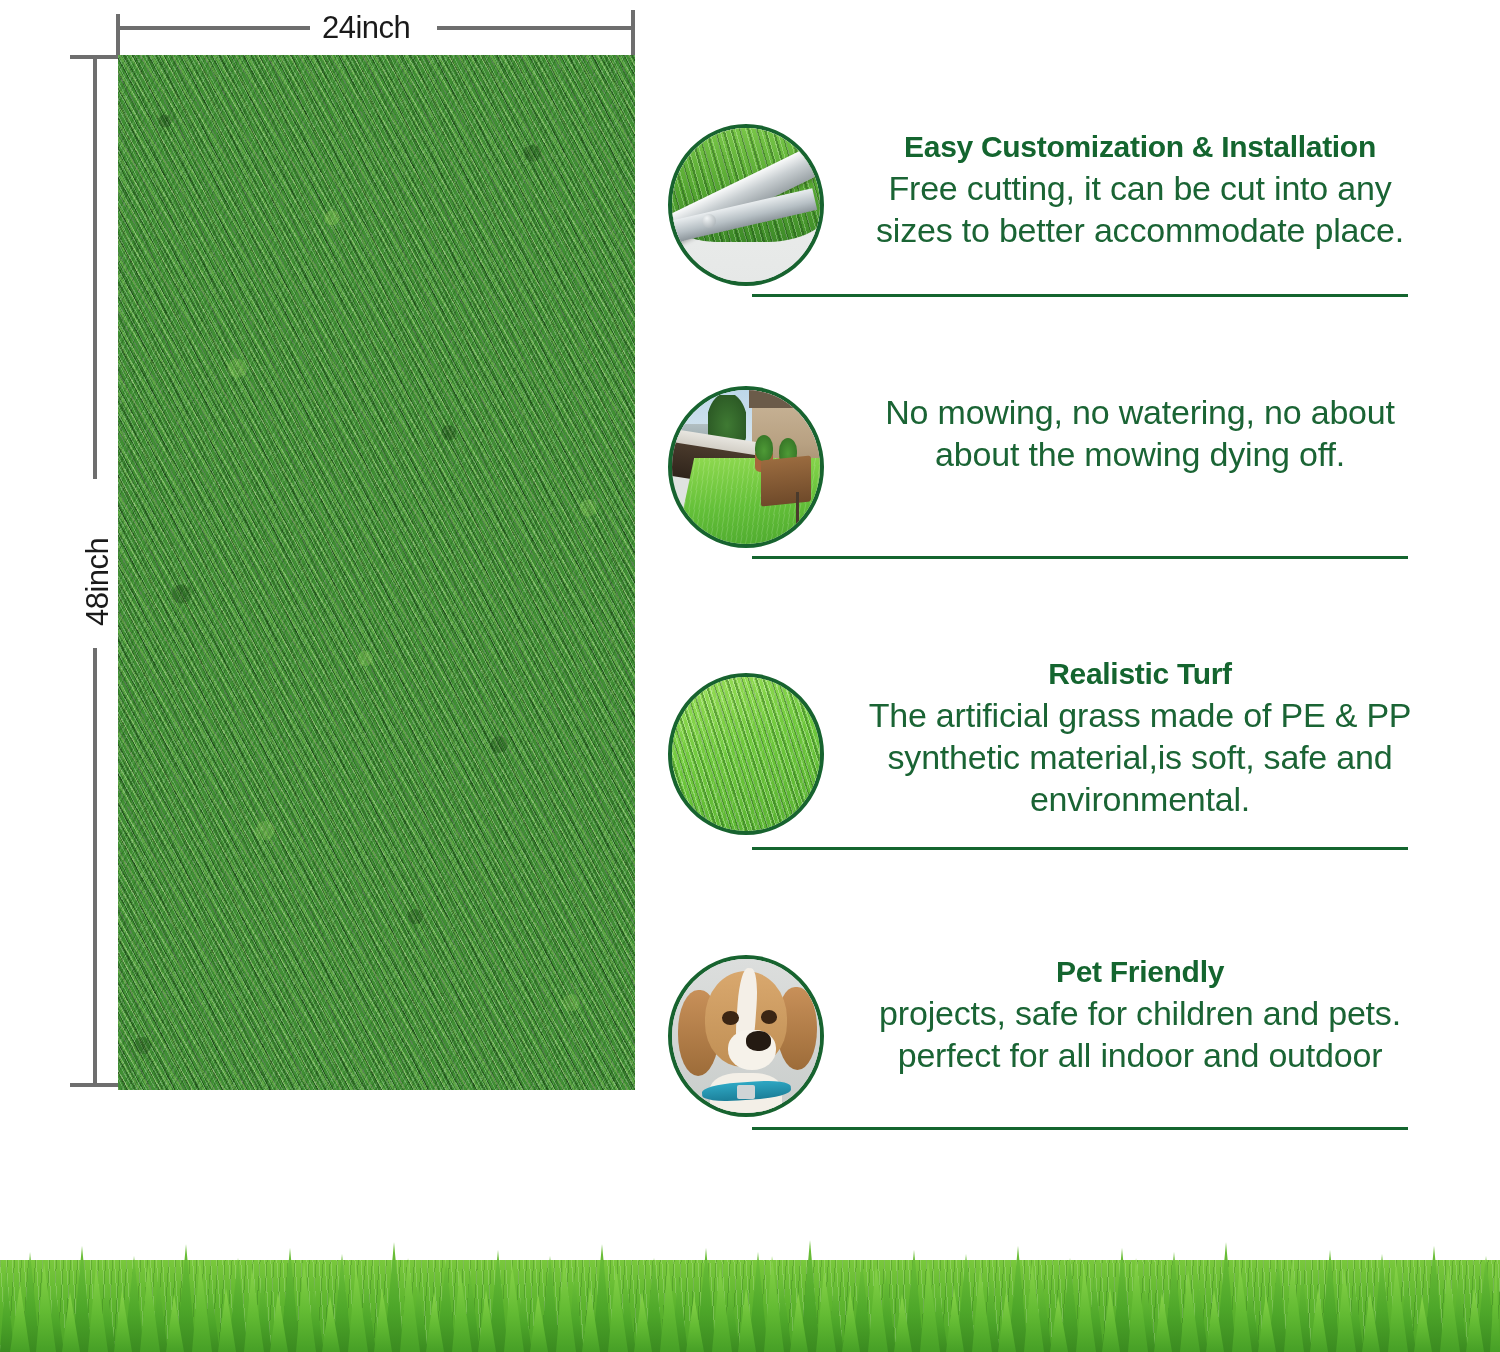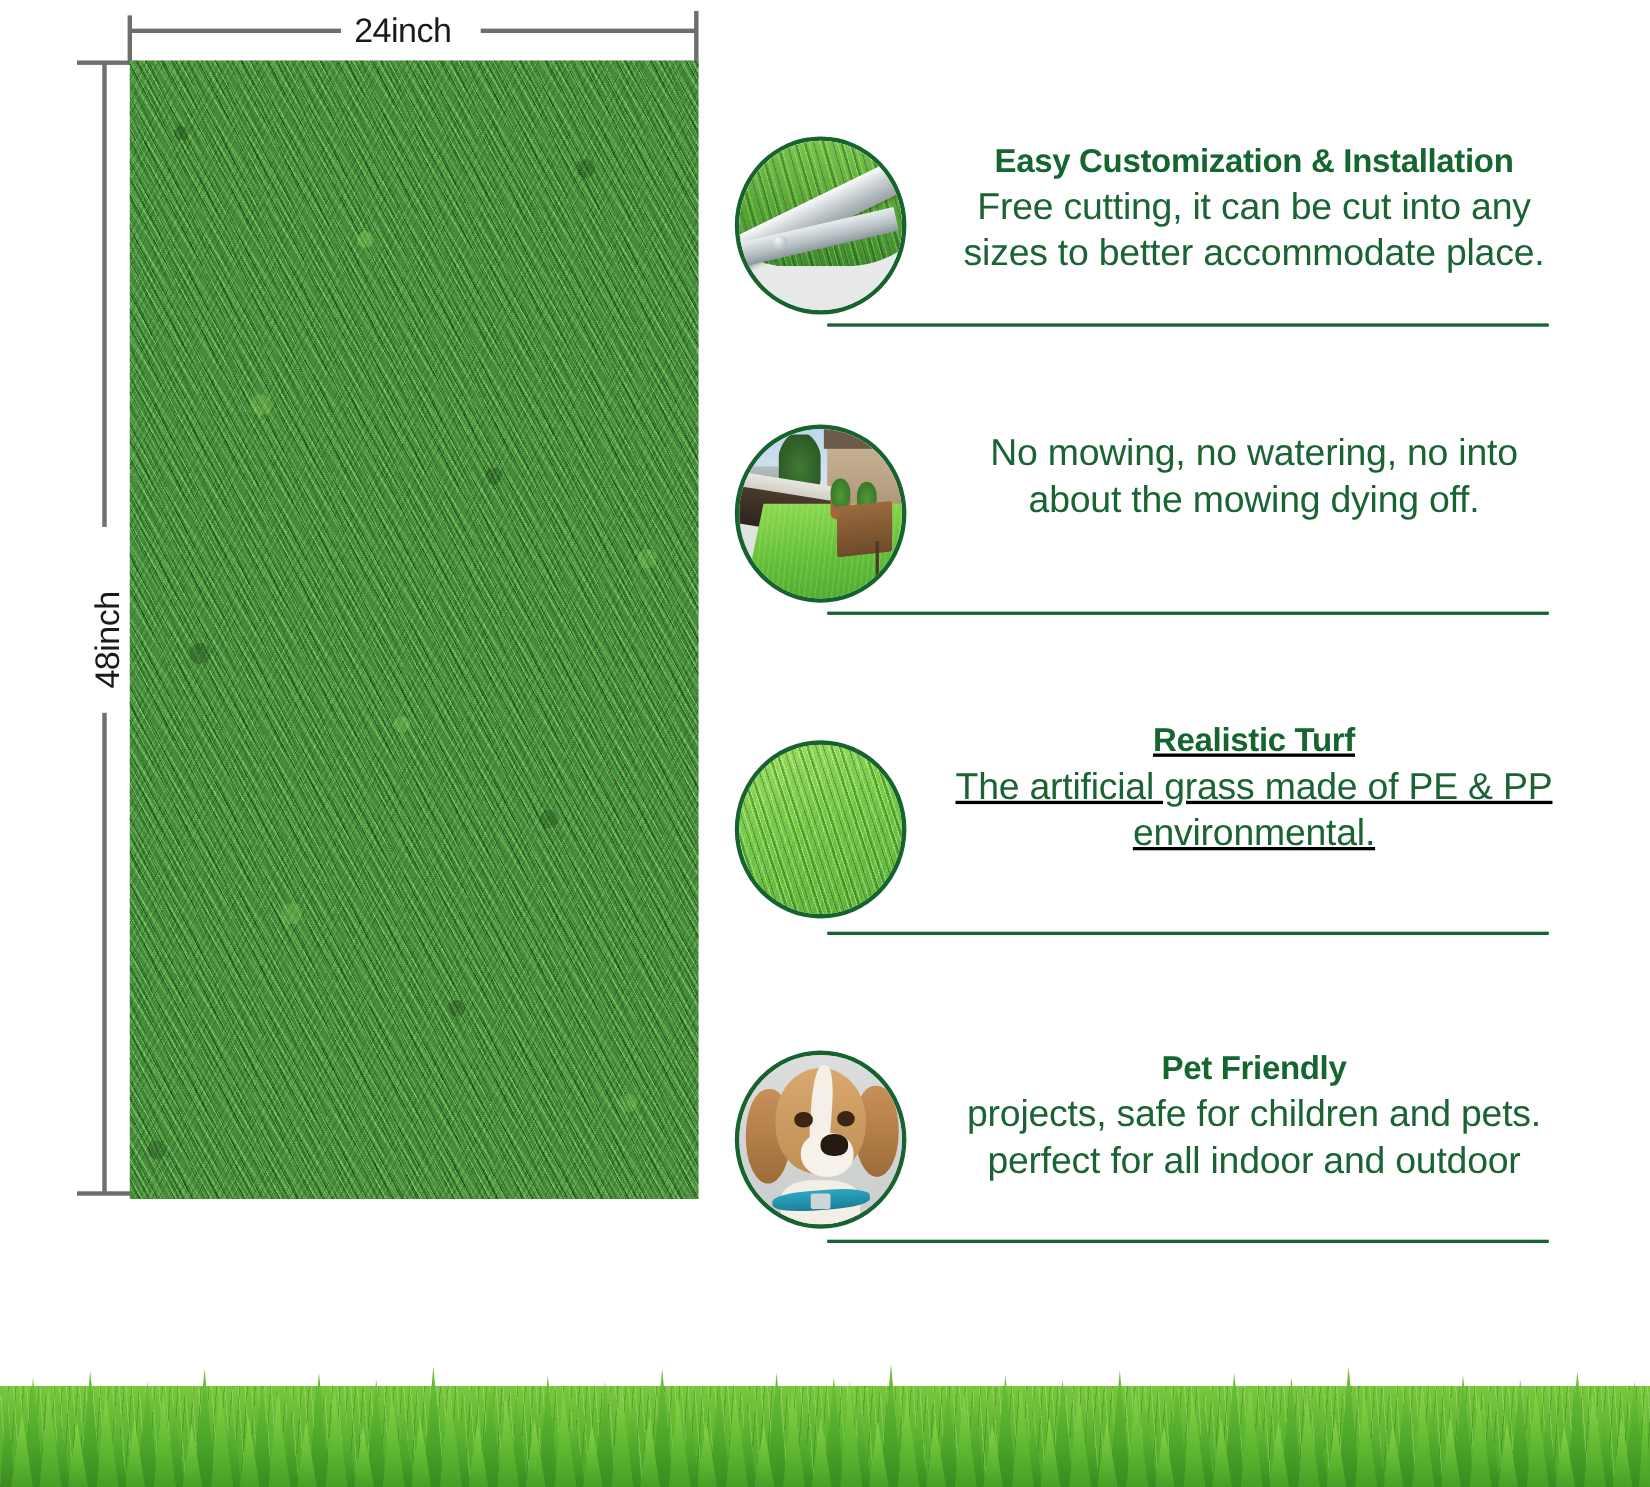--- a/index.html
+++ b/index.html
@@ -245,33 +245,34 @@
           <div class="lawn"></div>
           <div class="pot" style="left:56%;top:40%;"></div>
             <div class="shrub" style="left:56%;top:29%;"></div>
           <div class="pot" style="left:72%;top:42%;"></div>
             <div class="shrub" style="left:72%;top:31%;"></div>
           <div class="chair"></div>
             <div class="chairleg"></div>
         </div>
       </div>
       <div class="f-text">
-        <p class="f-desc">No mowing, no watering, no into</p>
+        <p class="f-desc">No mowing, no watering, no about</p>
         <p class="f-desc">about the mowing dying off.</p>
       </div>
       <div class="f-rule" style="top:170px;"></div>
     </div>
 
-    <div class="feature" style="height:298px;text-decoration:underline;">
+    <div class="feature" style="height:298px;">
       <div class="f-circle" style="top:22px;">
         <div class="photo ph-turf"></div>
       </div>
       <div class="f-text">
         <p class="f-title">Realistic Turf</p>
         <p class="f-desc">The artificial grass made of PE &amp; PP</p>
+        <p class="f-desc">synthetic material,is soft, safe and</p>
         <p class="f-desc">environmental.</p>
       </div>
       <div class="f-rule" style="top:196px;"></div>
     </div>
 
     <div class="feature" style="height:230px;">
       <div class="f-circle" style="top:6px;">
         <div class="photo ph-dog">
           <div class="earL"></div>
             <div class="earR"></div>

